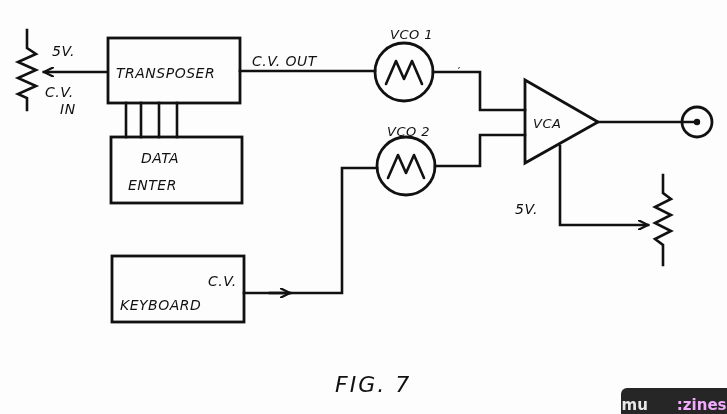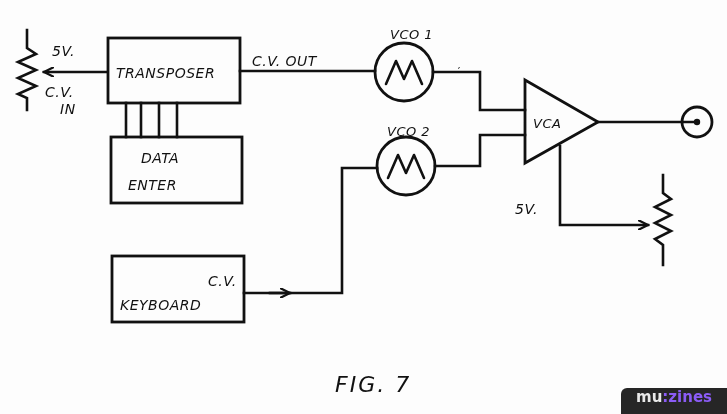--- a/index.html
+++ b/index.html
@@ -8,25 +8,25 @@
     svg { position: absolute; left: 0; top: 0; }
     .wire { stroke: #111; stroke-width: 2.6; fill: none; stroke-linecap: square; stroke-linejoin: miter; }
     .box { stroke: #111; stroke-width: 2.8; fill: none; }
     .hand { font-family: "DejaVu Sans", sans-serif; font-style: italic; fill: #111; letter-spacing: 0.5px; }
     .lbl-md { font-size: 14px; }
     .lbl-sm { font-size: 13px; }
     .caption { font-family: "DejaVu Sans", sans-serif; font-style: italic; font-size: 22px; fill: #111; letter-spacing: 2px; }
     #logo {
       position: absolute; right: 0; bottom: 0; width: 106px; height: 26px;
       background: #262626; border-top-left-radius: 6px;
-      display: flex; align-items: flex-start; justify-content: center;
+      display: flex; align-items: flex-end; justify-content: center;
       font-family: "DejaVu Sans", sans-serif; font-weight: bold; font-size: 15px;
     }
     #logo .mu { color: #e9e9e9; }
-    #logo .zines { color: #8b5cf6; }
+    #logo .zines { color: #f0abfc; padding-left: 29px; }
   </style>
 </head>
 <body>
 
 <div id="canvas">
   <svg width="727" height="414" viewBox="0 0 727 414">
     <defs>
       <marker id="arrowhead" markerWidth="12" markerHeight="10" refX="10" refY="5" orient="auto" markerUnits="userSpaceOnUse">
         <path d="M0,0 L10,5 L0,10" fill="none" stroke="#111" stroke-width="2.2"></path>
       </marker>

